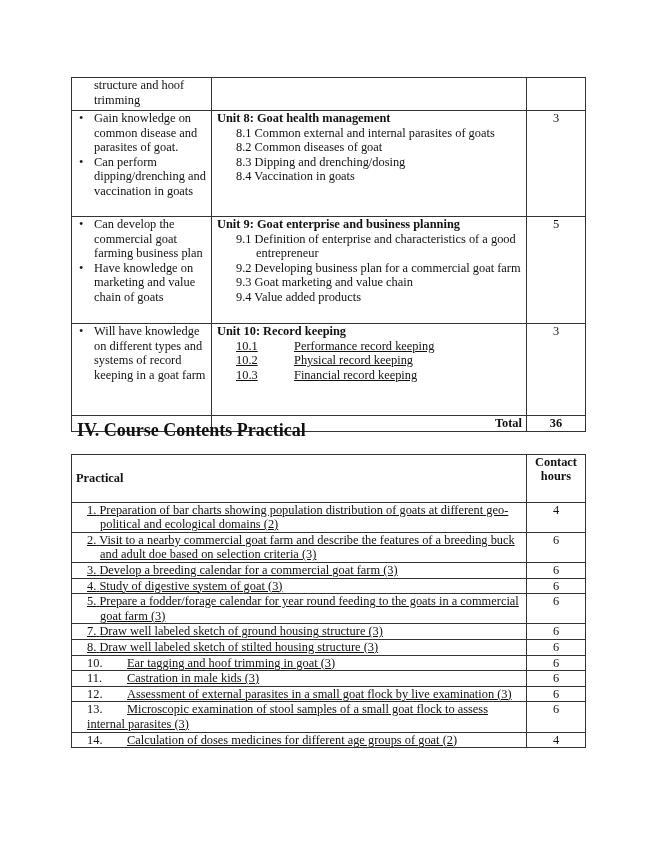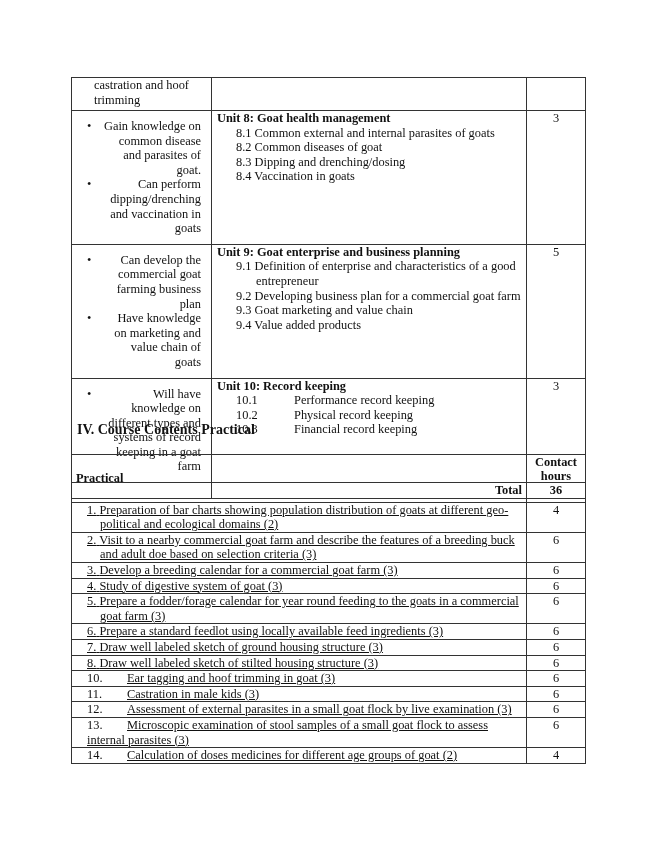--- a/index.html
+++ b/index.html
@@ -8,35 +8,35 @@
       font-family: "Liberation Serif", serif; font-size: 12.4px; color: #111;
       line-height: 14.6px;
     }
     table { border-collapse: collapse; position: absolute; }
     td, th { border: 1px solid #333; vertical-align: top; padding: 0; }
     #t1 { left: 71px; top: 77px; width: 515px; }
     #t1 col.c1 { width: 140px; }
     #t1 col.c2 { width: 315px; }
     #t1 col.c3 { width: 59px; }
     .obj { padding: 0 2px 0 6px; }
-    .obj ul { margin: 8px; padding: 0; list-style: none; text-align: right; }
+    .obj ul { margin: 0; padding: 0; list-style: none; }
     .obj li { position: relative; padding-left: 16px; }
     .obj li::before { content: "\2022"; position: absolute; left: 1px; top: 0; }
     .cont-only { padding-left: 16px; }
     .unit { padding: 0 4px 0 5px; margin-top: 43px; }
     .unit-title { font-weight: bold; }
     .sub { padding-left: 19px; }
     .sub .item { padding-left: 20px; text-indent: -20px; }
-    .sub.rec .item { display: flex; text-indent: 0; padding-left: 0; }
+    .sub.rec .item { display: flex; text-indent: 0; padding-left: 0; text-decoration: underline; }
     .sub.rec .num { width: 58px; }
     .hours { text-align: center; }
     .total-row td { font-weight: bold; }
     .total-row td.unit { padding-left: 5px; text-align: right; }
 
-    #sec-title { position: absolute; left: 77px; top: 423px; font-weight: bold; font-size: 14px; }
+    #sec-title { position: absolute; left: 77px; top: 423px; font-weight: bold; font-size: 18px; }
 
     #t2 { left: 71px; top: 454px; width: 515px; }
     #t2 col.p1 { width: 455px; }
     #t2 col.p2 { width: 59px; }
     #t2 th { font-weight: bold; text-align: left; padding: 16px 4px; }
     #t2 th.hrs { text-align: center; line-height: 14.4px; padding: 0 2px; }
     #t2 td.desc { padding: 0 6px 0 15px; }
     .pr { display: block; padding-left: 13px; text-indent: -13px; text-decoration: underline; }
     .pr.wide { padding-left: 0; text-indent: 0; }
     .pr.wide .n { display: inline-block; width: 40px; }
@@ -47,21 +47,21 @@
 
 <table id="t1">
   <colgroup>
       <col class="c1">
       <col class="c2">
       <col class="c3">
     </colgroup>
   <tbody id="t1-body">
       <tr style="height: 33px;">
         <td class="obj">
-          <div class="cont-only">castration and hoof</div>
+          <div class="cont-only">structure and hoof</div>
           <div class="cont-only">trimming</div>
         </td>
         <td class="unit"></td>
         <td class="hours"></td>
       </tr>
       <tr style="height: 106px;">
         <td class="obj">
           <ul>
             <li>Gain knowledge on common disease and parasites of goat.</li>
             <li>Can perform dipping/drenching and vaccination in goats</li>
@@ -168,26 +168,20 @@
         <td class="h">6</td>
       </tr>
       <tr>
         <td class="desc">
           <span class="pr"><span class="n">5.</span> <span>Prepare a fodder/forage calendar for year round feeding to the goats in a commercial goat farm (3)</span></span>
         </td>
         <td class="h">6</td>
       </tr>
       <tr>
         <td class="desc">
-          <span class="pr"><span class="n">6.</span> <span>Prepare a standard feedlot using locally available feed ingredients  (3)</span></span>
-        </td>
-        <td class="h">6</td>
-      </tr>
-      <tr>
-        <td class="desc">
           <span class="pr"><span class="n">7.</span> <span>Draw well labeled sketch of ground housing structure (3)</span></span>
         </td>
         <td class="h">6</td>
       </tr>
       <tr>
         <td class="desc">
           <span class="pr"><span class="n">8.</span> <span>Draw well labeled sketch of stilted housing structure (3)</span></span>
         </td>
         <td class="h">6</td>
       </tr>

